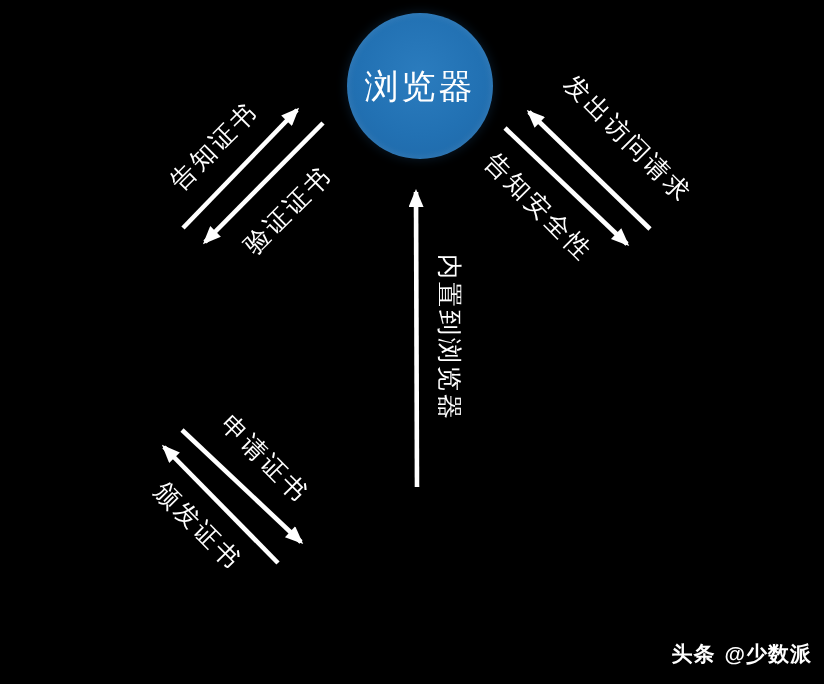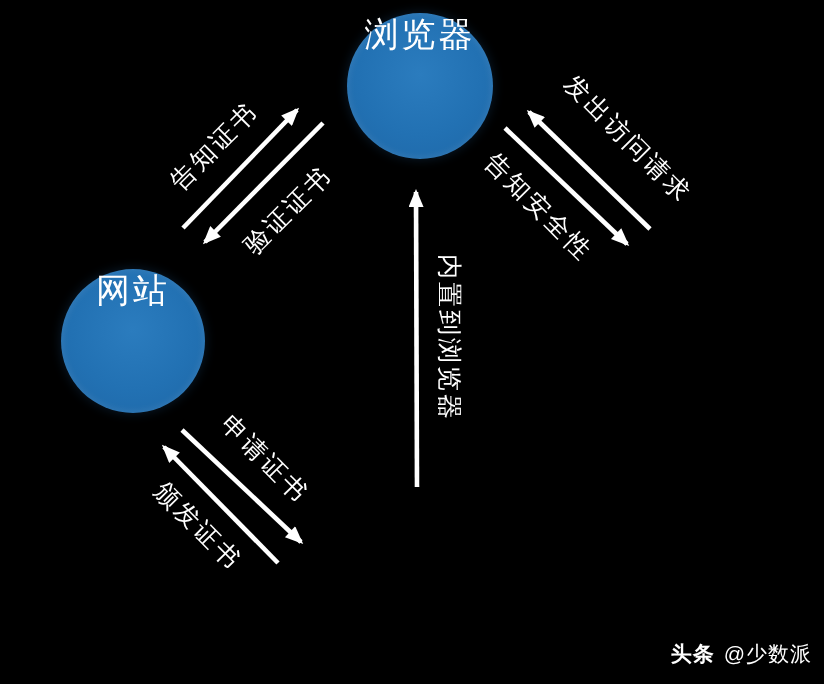--- a/index.html
+++ b/index.html
@@ -30,20 +30,21 @@
     stroke: var(--arrow);
     stroke-width: 4.6;
     stroke-linecap: butt;
   }
   .node {
     position: absolute;
     border-radius: 50%;
     background: radial-gradient(circle at 50% 42%, #2b7cbe 0%, var(--node_fill) 55%, #1e67a7 100%);
     box-shadow: inset 0 0 8px rgba(255,255,255,0.12), 0 0 12px rgba(40,110,180,0.25);
     display: flex;
+    align-items: center;
     justify-content: center;
     text-align: center;
   }
   .node-label {
     color: var(--text);
     font-size: 34px;
     letter-spacing: 3px;
     line-height: 1.25;
     white-space: pre-line;
   }
@@ -56,21 +57,21 @@
   }
   .watermark {
     position: absolute;
     right: 12px;
     bottom: 16px;
     color: var(--text);
     font-size: 21px;
     letter-spacing: 1px;
   }
   .watermark .brand { font-weight: 700; margin-right: 9px; margin-left: 28px; }
-  .watermark .handle { font-weight: 400; }
+  .watermark .handle { font-weight: 700; }
 </style>
 </head>
 <body>
 
 <div class="stage">
 
   <svg class="arrow-layer" viewBox="0 0 824 684" xmlns="http://www.w3.org/2000/svg">
     <defs>
       <marker id="ah" viewBox="0 0 12 10" refX="10" refY="5" markerWidth="20" markerHeight="15" orient="auto" markerUnits="userSpaceOnUse">
         <path d="M0,0 L12,5 L0,10 Z" style="fill: var(--arrow);"></path>
@@ -82,23 +83,20 @@
     <line class="arrow-line" x1="505" y1="128" x2="627" y2="244" marker-end="url(#ah)"></line>
     <line class="arrow-line" x1="417" y1="487" x2="416" y2="192" marker-end="url(#ah)"></line>
     <line class="arrow-line" x1="182" y1="430" x2="301" y2="542" marker-end="url(#ah)"></line>
     <line class="arrow-line" x1="278" y1="563" x2="164" y2="447" marker-end="url(#ah)"></line>
   </svg>
 
   <div class="node" style="left:347px; top:13px; width:146px; height:146px;">
     <div class="node-label">浏览器</div>
   </div>
 
-  <div class="node" style="left:61px; top:269px; width:144px; height:144px;">
-    <div class="node-label">网站</div>
-  </div>
 
 
 
   <div class="edge-label" style="left:214px; top:146px; transform: translate(-50%,-50%) rotate(-45deg);">告知证书</div>
 
   <div class="edge-label" style="left:288px; top:210px; transform: translate(-50%,-50%) rotate(-45deg);">验证证书</div>
 
   <div class="edge-label" style="left:628px; top:139px; transform: translate(-50%,-50%) rotate(45deg);">发出访问请求</div>
 
   <div class="edge-label" style="left:539px; top:207px; transform: translate(-50%,-50%) rotate(45deg);">告知安全性</div>

